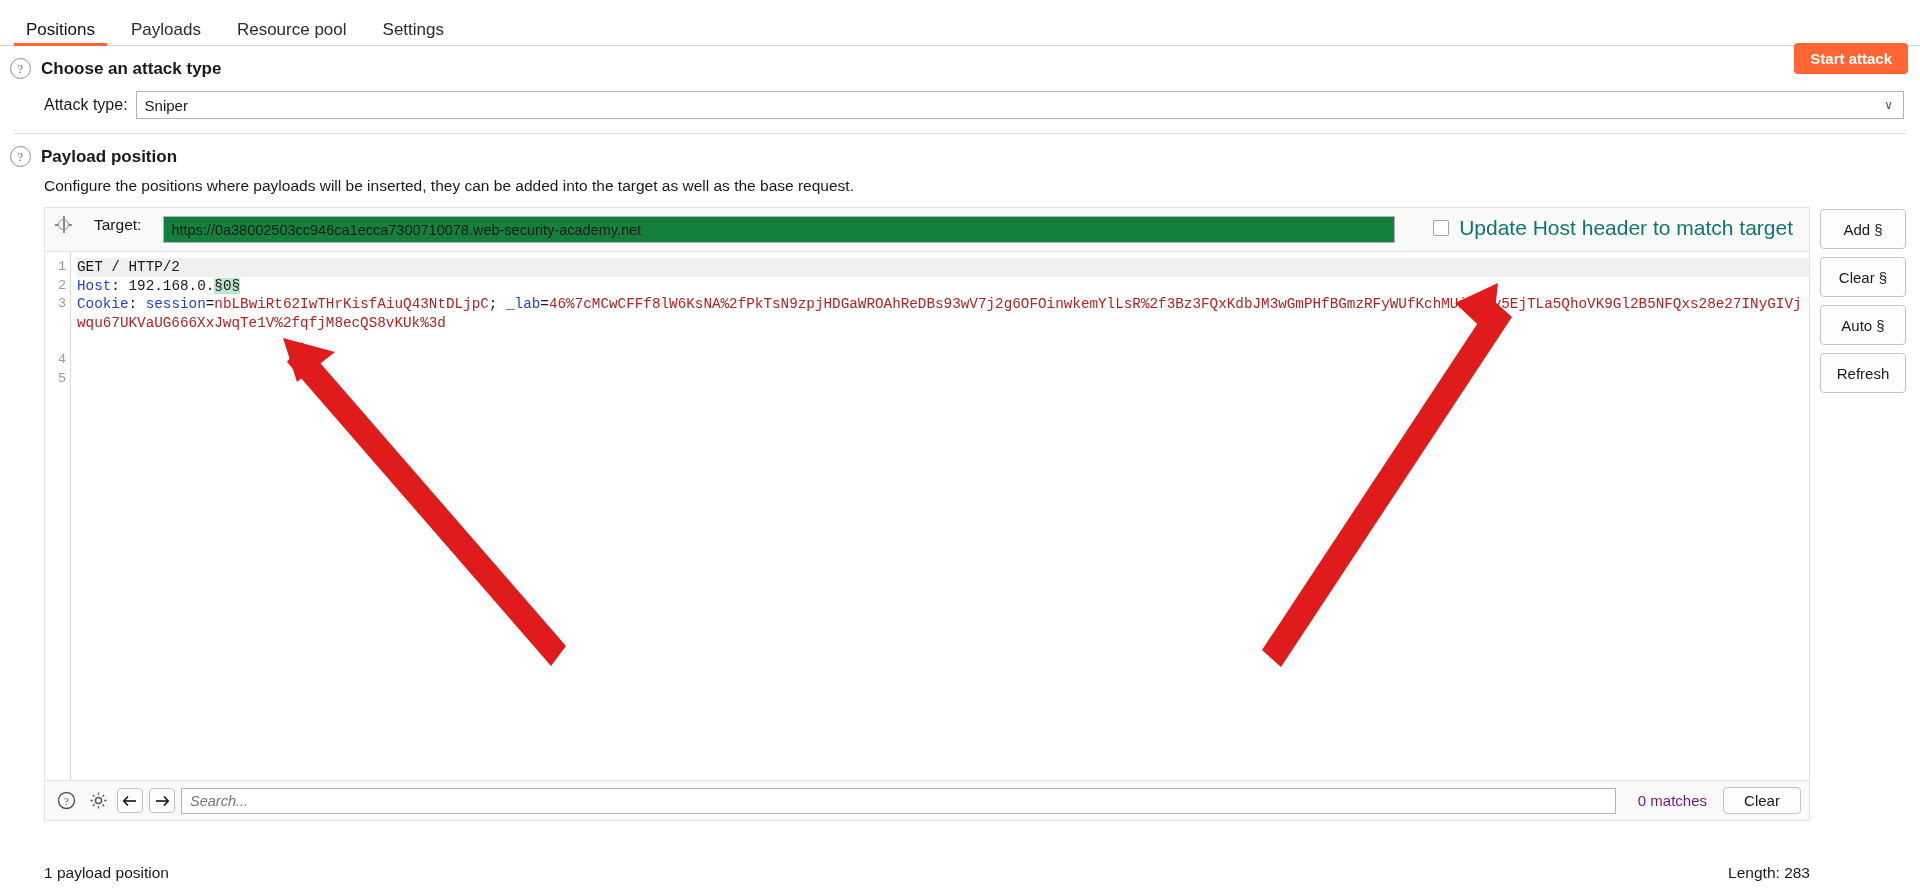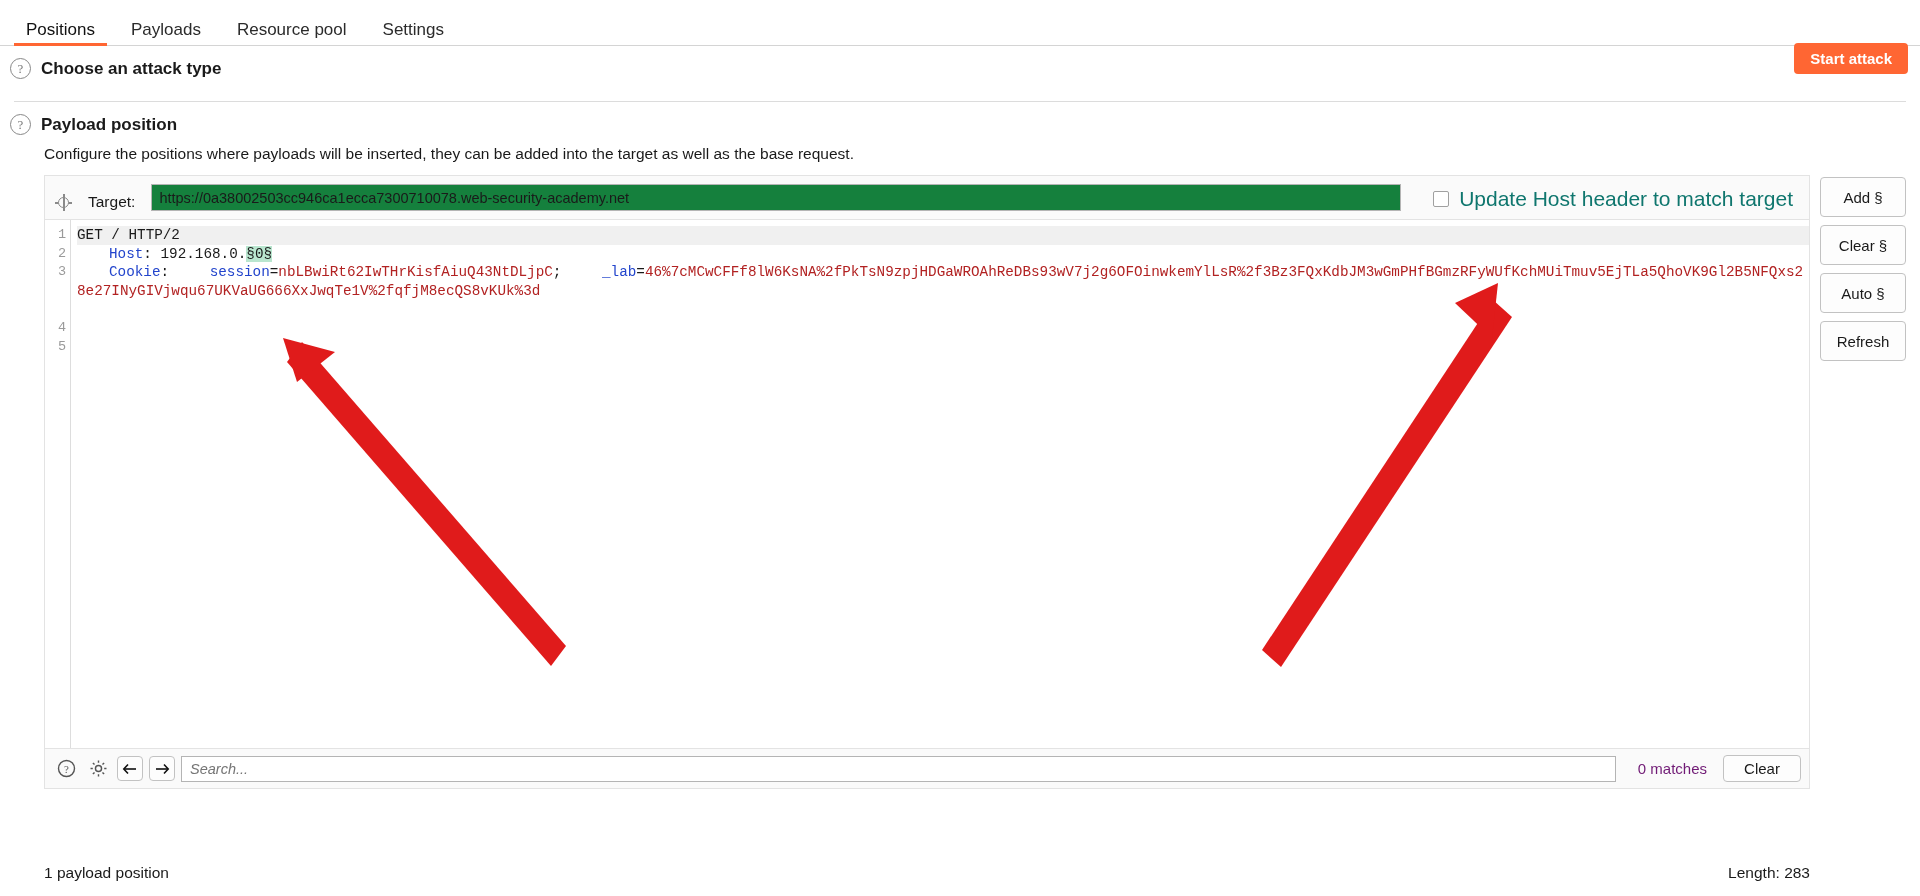--- a/index.html
+++ b/index.html
@@ -125,22 +125,22 @@
   .panel-inner {
     position: absolute;
     left: 0; right: 96px; top: 0; bottom: 0;
     background: #fdfdfd;
     border: 1px solid #e3e3e3;
     display: flex;
     flex-direction: column;
   }
   .target-row {
     display: flex;
-    align-items: flex-end;
-    gap: 16px;
+    align-items: flex-start;
+    gap: 22px;
     padding: 8px 10px;
     background: #fafafa;
   }
   .target-icon {
     width: 17px; height: 17px;
     position: relative;
     flex: 0 0 auto;
   }
   .target-icon::before, .target-icon::after {
     content: "";
@@ -212,21 +212,21 @@
     font-size: 14.3px;
     line-height: 18.6px;
     padding: 6px 0 0 6px;
     white-space: pre-wrap;
     word-break: break-all;
     color: #1a1a1a;
     overflow: hidden;
   }
   .code .ln { display: block; }
   .code .ln1 { background: #f0f0f0; }
-  .kw-blue { color: #2244cc; margin-left: 32px; }
+  .kw-blue { color: #2244cc; }
   .kw-red  { color: #b22222; }
   .marker  { background: #b9e6cf; color: #1a1a1a; }
   .plain   { color: #1a1a1a; }
 
   
   .side-btns {
     position: absolute;
     right: 0; top: 2px;
     width: 86px;
     display: flex;
@@ -325,20 +325,27 @@
   <div class="tab">Resource pool</div>
   <div class="tab">Settings</div>
 </div>
 
 <button class="startattack">Start attack</button>
 
 <div class="section">
   <div class="sec-head">
     <div class="qmark">?</div>
     <div class="sec-title">Choose an attack type</div>
+  </div>
+  <div class="row-attacktype">
+    <span class="lbl">Attack type:</span>
+    <div class="combo">
+      <span>Sniper</span>
+      <span class="caret">∨</span>
+    </div>
   </div>
 </div>
 
 <div class="divider"></div>
 
 <div class="section">
   <div class="sec-head">
     <div class="qmark">?</div>
     <div class="sec-title">Payload position</div>
   </div>

